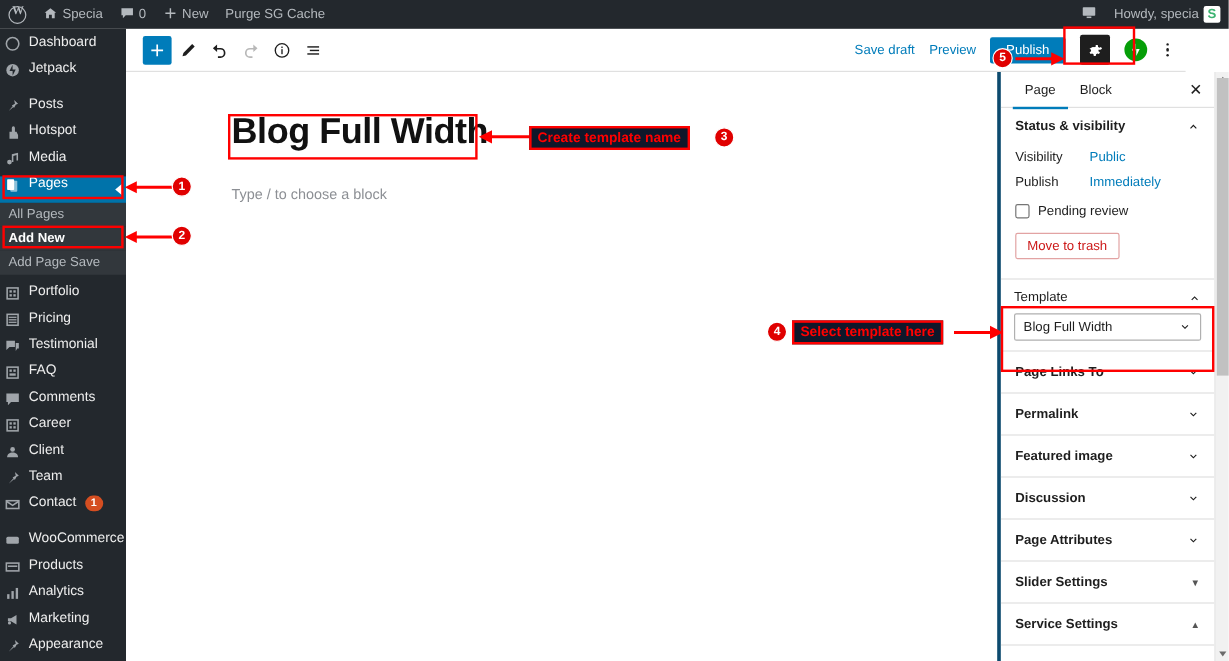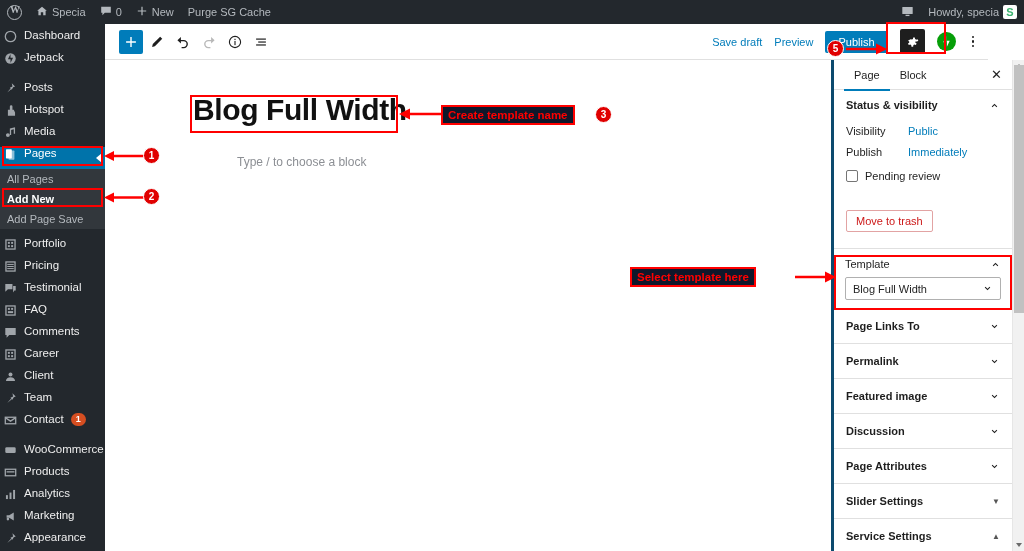--- a/index.html
+++ b/index.html
@@ -110,21 +110,21 @@
     background: #fff; overflow: hidden;
   }
   .post-title {
     position: absolute; left: 88px; top: 33px;
     font-size: 30px; font-weight: bold; color: #111;
     font-family: "Liberation Sans", sans-serif; letter-spacing: -0.4px;
     white-space: nowrap;
   }
   .block-placeholder {
     position: absolute; left: 88px; top: 95px;
-    font-size: 12px; color: #8c8f94; margin-left: 44px;
+    font-size: 12px; color: #8c8f94;
   }
 
   
   .settings {
     position: absolute; top: 60px; left: 831px; width: 181px; height: 491px;
     background: #fff; border-left: 3px solid #0c4a6e; overflow: hidden;
     font-size: 11px; color: #1e1e1e;
   }
   .panel-tabs {
     display: flex; align-items: center; height: 30px;
@@ -144,21 +144,21 @@
   }
   .sec-row {
     display: flex; align-items: center; padding: 4px 12px 4px 12px;
     font-size: 11px; min-height: 21px;
   }
   .sec-row .k { width: 62px; color: #1e1e1e; }
   .sec-row .v { color: #007cba; }
   .chk-row { display: flex; align-items: center; gap: 7px; padding: 8px 12px; }
   .chkbox { width: 12px; height: 12px; border: 1px solid #757575; border-radius: 2px; background: #fff; }
   .trash-btn {
-    margin: 20px 12px 10px 12px; display: inline-block;
+    margin: 4px 12px 10px 12px; display: inline-block;
     border: 1px solid #e2a3a3; color: #cc1818; background: #fff;
     font-size: 11px; padding: 4px 9px; border-radius: 2px;
   }
   .divider { height: 1px; background: #e0e0e0; }
   .acc-row {
     display: flex; align-items: center; justify-content: space-between;
     padding: 11px 12px; border-bottom: 1px solid #e0e0e0;
     font-size: 11px; font-weight: bold;
   }
   .chev { width: 11px; height: 11px; display: inline-block; }
@@ -670,21 +670,21 @@
 
   <div class="anno anno-box" style="left:190px; top:95px; width:208px; height:38px;"></div>
   <svg class="arrow-wrap" style="left:399px; top:104px; width:45px; height:20px;">
     <line x1="43" y1="10" x2="9" y2="10" stroke="#f00" stroke-width="2.5"></line>
     <polygon points="0,10 11,4.5 11,15.5" fill="#f00"></polygon>
   </svg>
   <div class="anno anno-label" style="left:441px; top:105px;">Create template name</div>
   <div class="anno marker" style="left:595px; top:106px;">3</div>
 
   <div class="anno marker" style="left:639px; top:268px;">4</div>
-  <div class="anno anno-label" style="left:630px; top:267px;">Select template here</div>
+  <div class="anno anno-label" style="left:660px; top:267px;">Select template here</div>
   <svg class="arrow-wrap" style="left:795px; top:268px; width:42px; height:18px;">
     <line x1="0" y1="9" x2="32" y2="9" stroke="#f00" stroke-width="2.5"></line>
     <polygon points="41,9 30,3.5 30,14.5" fill="#f00"></polygon>
   </svg>
   <div class="anno anno-box" style="left:834px; top:255px; width:178px; height:55px;"></div>
 
   <div class="anno marker" style="left:827px; top:40px;">5</div>
   <svg class="arrow-wrap" style="left:846px; top:40px; width:42px; height:18px;">
     <line x1="0" y1="9" x2="32" y2="9" stroke="#f00" stroke-width="2.5"></line>
     <polygon points="41,9 30,3.5 30,14.5" fill="#f00"></polygon>

